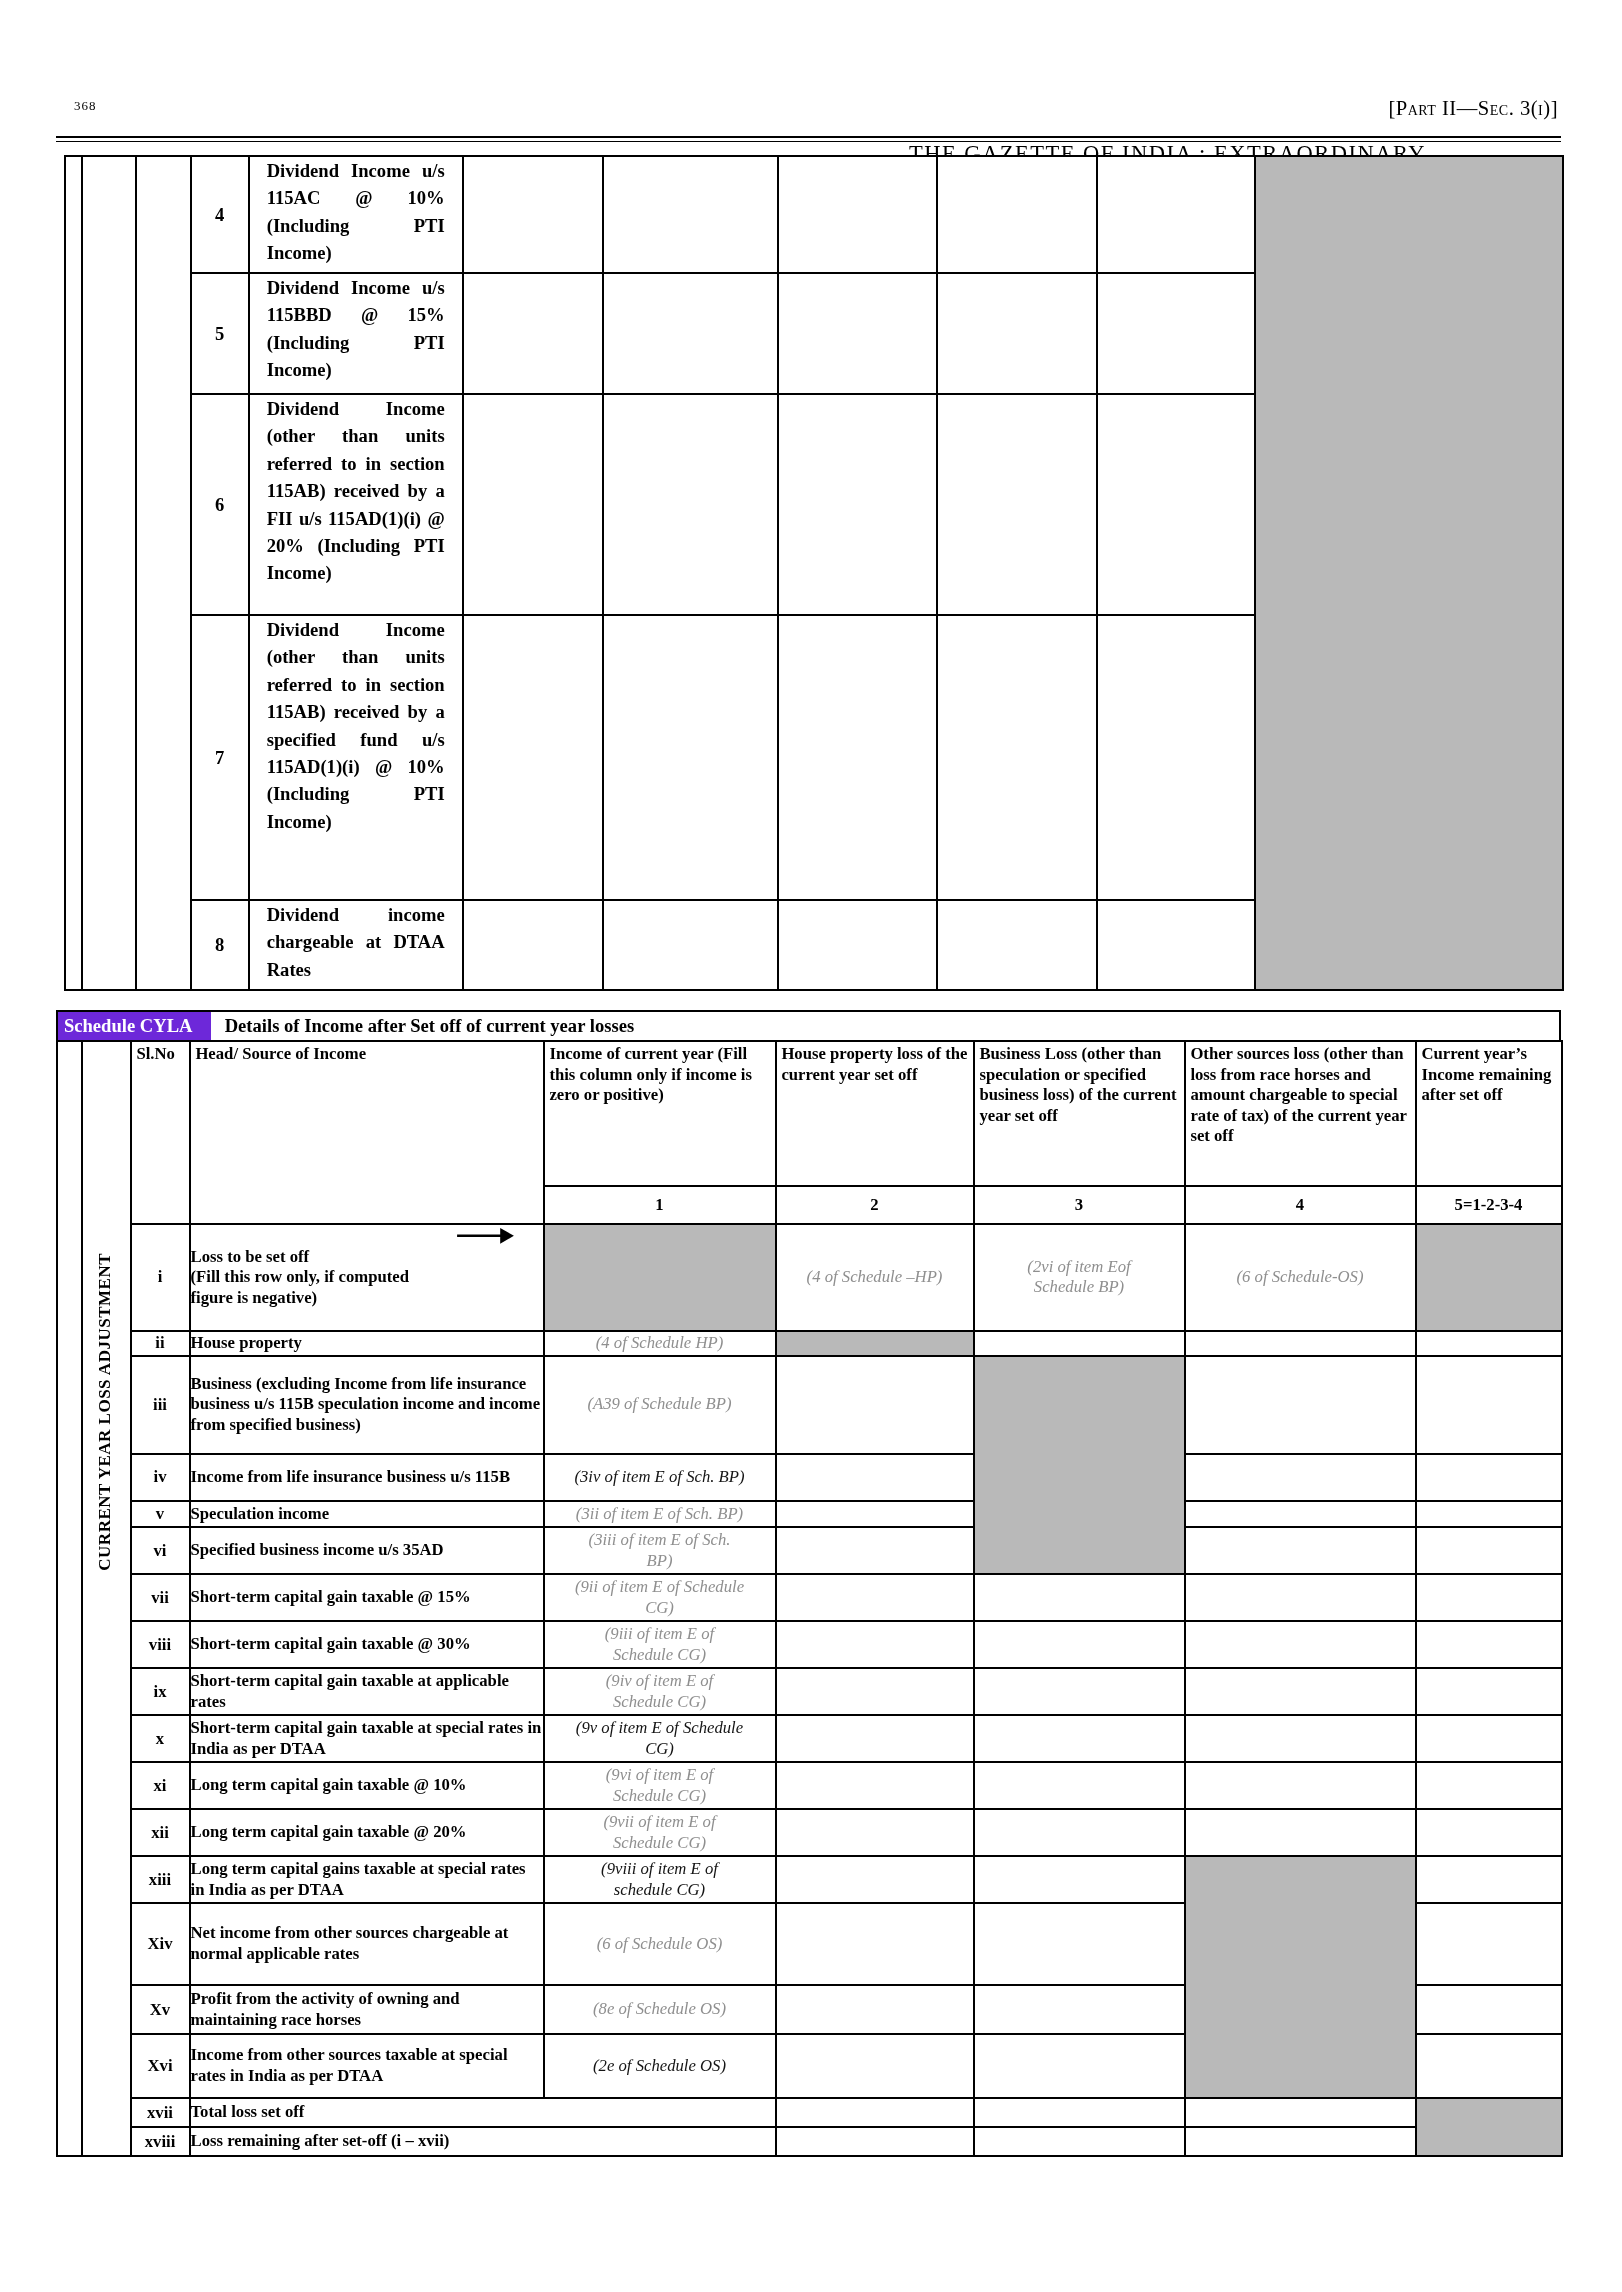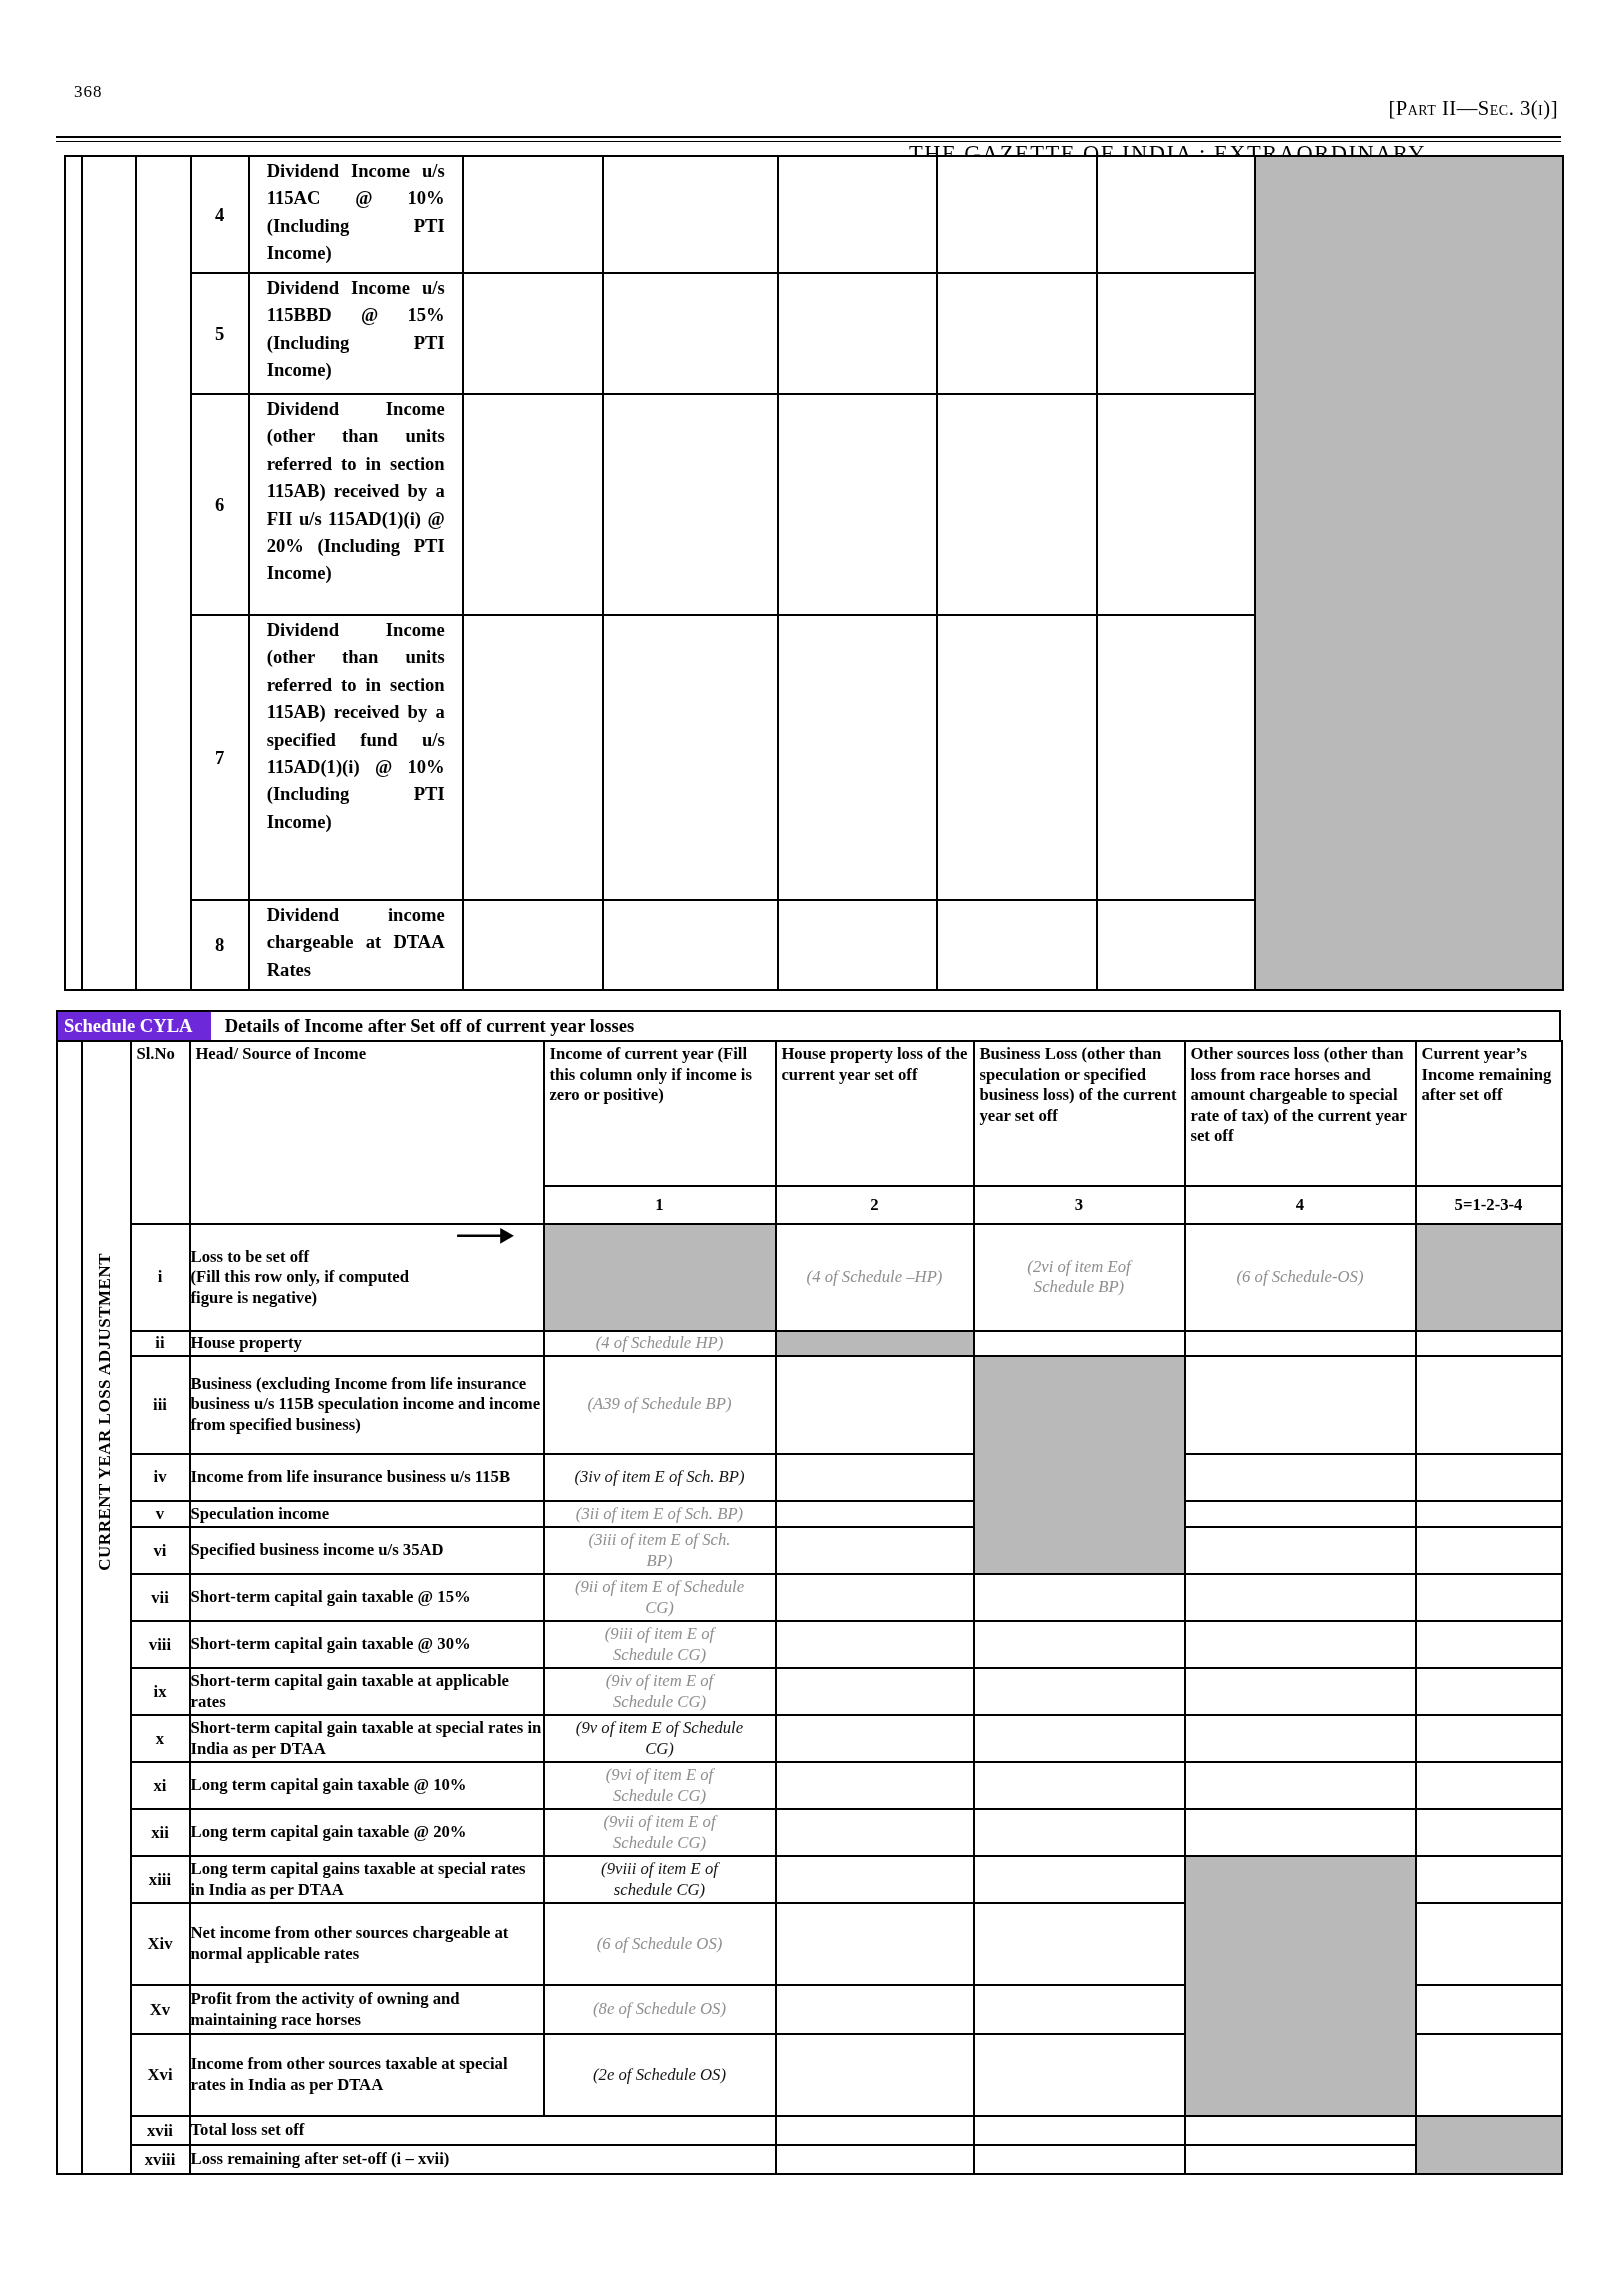--- a/index.html
+++ b/index.html
@@ -2,21 +2,21 @@
 <html><head>
 <meta charset="utf-8">
 <style>
   html,body{margin:0;padding:0;}
   body{
     width:1622px;height:2293px;position:relative;background:#ffffff;
     font-family:"Liberation Serif","DejaVu Serif",serif;color:#000;
     overflow:hidden;
   }
   
-  .pg-num{position:absolute;left:74px;top:82px;font-size:17px;letter-spacing:1px;}
+  .pg-num{position:absolute;left:74px;top:98px;font-size:13px;letter-spacing:1px;}
   .gz-title{position:absolute;left:196px;right:196px;top:97px;text-align:right;
     font-size:22.5px;letter-spacing:1.5px;margin-top:44px;}
   .gz-part{position:absolute;right:64px;top:97px;font-size:20.6px;font-variant:small-caps;letter-spacing:0.5px;}
   .rule{position:absolute;left:56px;width:1505px;top:136px;height:2.9px;
     border-top:2.9px solid #000;border-bottom:1px solid #000;}
 
   
   table{border-collapse:collapse;table-layout:fixed;}
   td{border:2px solid #000;padding:0 3.9px;vertical-align:top;overflow:hidden;}
   .shaded{background:#b9b9b9;}
@@ -46,21 +46,21 @@
        font-size:16px;line-height:20.6px;white-space:pre-line;}
   .ref.dark{color:#151515;border-radius:19px;}
   .vcol{position:relative;}
   .vlabel{position:absolute;top:211px;left:12.7px;writing-mode:vertical-rl;
     transform:rotate(180deg);font-weight:bold;font-size:17px;letter-spacing:0.5px;white-space:nowrap;}
   .rel{position:relative;}
   .arrow{position:absolute;top:1px;right:27.4px;}
 
   .rA{height:145px}.rB{height:38px}
   .ri{height:67px}.rii{height:18px}.riii{height:98px}.r48{height:47px}.rv{height:26.5px}
-  .rxiv{height:82px}.rxv{height:49px}.rxvi{height:82px}.r30{height:29px}
+  .rxiv{height:82px}.rxv{height:49px}.rxvi{height:64px}.r30{height:29px}
 </style>
 </head>
 <body>
 
 <div class="pg-num">368</div>
 <div class="gz-title">THE GAZETTE OF INDIA : EXTRAORDINARY</div>
 <div class="gz-part">[Part II—Sec. 3(i)]</div>
 <div class="rule"></div>
 
 <table class="divtbl">

